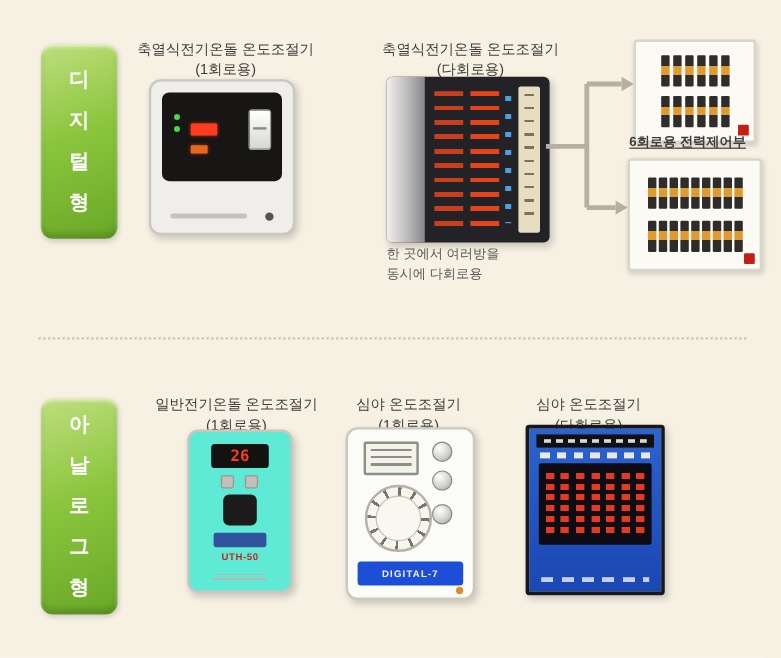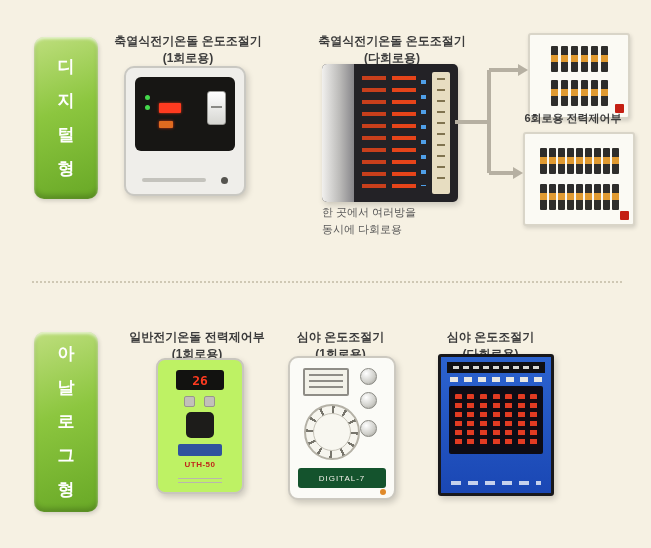--- a/index.html
+++ b/index.html
@@ -9,30 +9,30 @@
   
   .badge{position:absolute;display:flex;align-items:center;justify-content:center;
     border-radius:10px;color:#fff;font-weight:bold;font-size:17px;
     background:linear-gradient(160deg,#bede7d 0%,#8cc63f 45%,#68a826 100%);
     box-shadow:inset 0 2px 3px rgba(255,255,255,.65), inset 0 -4px 5px rgba(0,0,0,.18), 1px 2px 4px rgba(0,0,0,.15);}
   .badge span{white-space:pre-line;text-align:center;line-height:2.0;}
   .b1{left:34px;top:37px;width:64px;height:162px;}
   .b2{left:34px;top:332px;width:64px;height:180px;}
 
   
-  .title-block{position:absolute;text-align:center;font-weight:bold;font-size:12px;color:#3c3c3c;line-height:1.4;}
+  .title-block{position:absolute;text-align:center;font-weight:normal;font-size:12px;color:#3c3c3c;line-height:1.4;}
   .t1{left:108px;top:33px;width:160px;}
   .t2{left:312px;top:33px;width:160px;}
   .t3{left:112px;top:329px;width:170px;}
   .t4{left:268px;top:329px;width:145px;}
   .t5{left:418px;top:329px;width:145px;}
   .desc{position:absolute;font-size:11px;color:#585858;line-height:1.55;white-space:pre-line;}
   .d1{left:104px;top:201px;width:220px;}
   .d2{left:322px;top:204px;width:160px;}
-  .pcaption{position:absolute;text-align:center;font-size:11px;font-weight:bold;color:#3c3c3c;}
+  .pcaption{position:absolute;text-align:center;font-size:11px;font-weight:bold;color:#3c3c3c;text-decoration:underline;}
   .pc1{left:498px;top:111px;width:150px;}
   .pc2{left:498px;top:219px;width:150px;}
 
   .divider{position:absolute;left:32px;top:281px;width:590px;height:0;border-top:2px dotted #cfc8b4;}
 
   
   .device{position:absolute;box-shadow:2px 3px 6px rgba(0,0,0,.18);}
 
   
   .dev1{left:124px;top:66px;width:118px;height:126px;background:#efeeea;border:2px solid #c9c8c2;border-radius:10px;}
@@ -64,21 +64,21 @@
   .pb{left:523px;top:132px;width:98px;height:82px;}
   .frow{display:flex;justify-content:center;gap:3px;}
   .pb .frow{gap:2px;}
   .fuse{width:7px;height:26px;background:linear-gradient(180deg,#2e2d2b 0 34%,#e09a30 34% 62%,#2e2d2b 62% 100%);border-radius:1px;}
   .rbtn{position:absolute;right:4px;bottom:4px;width:9px;height:9px;background:#c41f13;border-radius:1px;}
 
   
   .arrows{position:absolute;left:450px;top:55px;width:80px;height:140px;}
 
   
-  .dev3{left:156px;top:358px;width:84px;height:132px;background:#bef264;border:2px solid #c9c6be;border-radius:9px;}
+  .dev3{left:156px;top:358px;width:84px;height:132px;background:#5eead4;border:2px solid #c9c6be;border-radius:9px;}
   .dev3 .disp{position:absolute;left:50%;transform:translateX(-50%);top:10px;width:48px;height:20px;background:#121210;border-radius:3px;
     color:#ff3b20;font:bold 13px "DejaVu Sans Mono",monospace;display:flex;align-items:center;justify-content:center;}
   .dev3 .btn{position:absolute;top:36px;width:9px;height:9px;background:#c2c0ba;border:1px solid #98968e;border-radius:2px;}
   .dev3 .btnL{left:26px;} .dev3 .btnR{left:46px;}
   .dev3 .socket{position:absolute;left:50%;transform:translateX(-50%);top:52px;width:28px;height:26px;background:#1d1c1a;border-radius:5px;}
   .dev3 .lcd{position:absolute;left:50%;transform:translateX(-50%);top:84px;width:44px;height:12px;background:#30539d;border-radius:2px;}
   .dev3 .model{position:absolute;left:0;right:0;top:100px;text-align:center;color:#c0271c;font-weight:bold;font-size:8px;letter-spacing:.5px;}
   .dev3 .fine{position:absolute;left:20px;right:20px;bottom:7px;height:7px;
     background:repeating-linear-gradient(180deg,#b9b6ae 0 1px,rgba(0,0,0,0) 1px 4px);}
 
@@ -86,22 +86,22 @@
   .dev4{left:288px;top:356px;width:104px;height:140px;background:#fbfbf7;border:2px solid #ccc9c0;border-radius:10px;}
   .dev4 .win{position:absolute;left:13px;top:10px;width:42px;height:24px;border:2px solid #8f8d87;background:#f3f2e9;border-radius:2px;}
   .dev4 .win::after{content:"";position:absolute;left:4px;right:4px;top:4px;bottom:4px;
     background:repeating-linear-gradient(180deg,#8f8d87 0 2px,rgba(0,0,0,0) 2px 6px);}
   .dev4 .knob{position:absolute;width:15px;height:15px;border-radius:50%;
     background:radial-gradient(circle at 35% 30%,#ffffff,#cfcfca 60%,#98978f);border:1px solid #8a8a84;}
   .dev4 .k1{right:17px;top:10px;} .dev4 .k2{right:17px;top:34px;} .dev4 .k3{right:17px;top:62px;}
   .dev4 .dial{position:absolute;left:14px;top:46px;width:52px;height:52px;border-radius:50%;
     background:repeating-conic-gradient(#77756c 0 6deg,#f6f5ee 6deg 30deg);border:2px solid #b4b1a6;}
   .dev4 .dial::after{content:"";position:absolute;left:7px;right:7px;top:7px;bottom:7px;background:#f8f7f0;border:1px solid #c6c3b8;border-radius:50%;}
-  .dev4 .band{position:absolute;left:8px;right:8px;bottom:10px;height:20px;background:#14532d;border-radius:3px;
-    color:#f2f1ea;font-size:8px;font-weight:normal;letter-spacing:1px;display:flex;align-items:center;justify-content:center;}
+  .dev4 .band{position:absolute;left:8px;right:8px;bottom:10px;height:20px;background:#1d4ed8;border-radius:3px;
+    color:#f2f1ea;font-size:8px;font-weight:bold;letter-spacing:1px;display:flex;align-items:center;justify-content:center;}
   .dev4 .pwr{position:absolute;right:8px;bottom:3px;width:6px;height:6px;background:#e08a2a;border-radius:50%;}
 
   
   .dev5{left:438px;top:354px;width:110px;height:136px;background:linear-gradient(180deg,#2c63cf,#1a47b4);border:3px solid #18181b;border-radius:3px;}
   .dev5 .topbar{position:absolute;left:6px;top:5px;right:6px;height:11px;background:#101013;}
   .dev5 .topbar::after{content:"";position:absolute;left:6px;right:6px;top:4px;height:3px;
     background:repeating-linear-gradient(90deg,#d8d8d4 0 6px,rgba(0,0,0,0) 6px 10px);}
   .dev5 .labelrow{position:absolute;left:9px;right:9px;top:20px;height:5px;
     background:repeating-linear-gradient(90deg,#e8e8e4 0 8px,rgba(0,0,0,0) 8px 14px);}
   .dev5 .screen{position:absolute;left:8px;right:8px;top:29px;height:68px;background:#0d0c15;border-radius:2px;
@@ -212,21 +212,21 @@
 
   <div class="badge b2">
     <span>아
 날
 로
 그
 형</span>
   </div>
 
   <div class="title-block t3">
-    <div>일반전기온돌 전력제어부</div>
+    <div>일반전기온돌 온도조절기</div>
     <div>(1회로용)</div>
   </div>
 
   <div class="device dev3">
     <div class="disp">26</div>
     <span class="btn btnL"></span>
     <span class="btn btnR"></span>
     <div class="socket"></div>
     <div class="lcd"></div>
     <div class="model">UTH-50</div>

